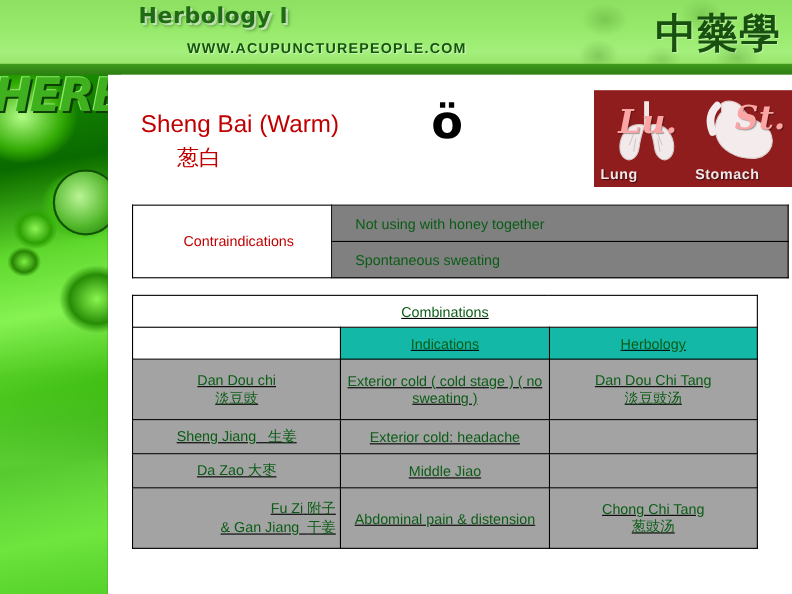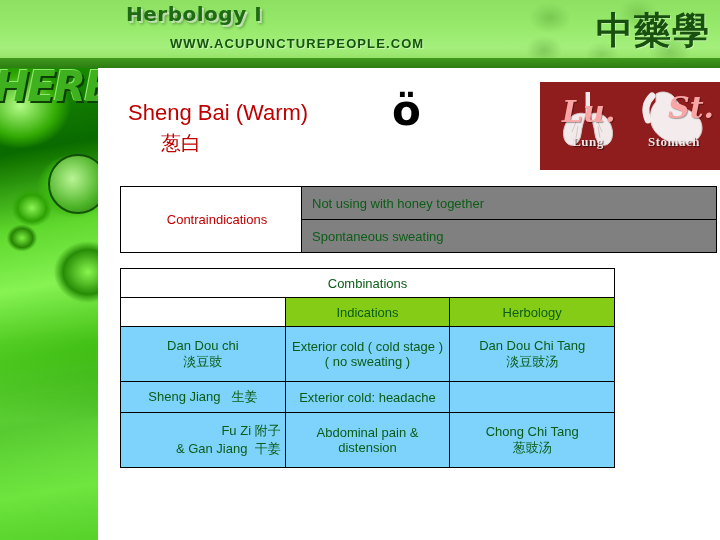--- a/index.html
+++ b/index.html
@@ -232,24 +232,24 @@
     position: absolute;
     font-family: "DejaVu Serif", serif;
     font-style: italic;
     font-weight: bold;
     font-size: 30px;
     color: #fca5a5;
     text-shadow: 1px 1px 1px rgba(0,0,0,.35);
   }
   .organ-caption {
     position: absolute;
-    bottom: 20px;
+    bottom: 4px;
     width: 84px;
-    text-align: center;
-    font-family: Liberation Serif, serif;
+    text-align: left;
+    font-family: Liberation Sans, sans-serif;
     font-weight: bold;
     font-size: 13px;
     letter-spacing: .5px;
     color: #f3e6e6;
     text-shadow: 1px 1px 1px rgba(0,0,0,.6);
   }
 
   
   table.grid {
     position: absolute;
@@ -257,52 +257,53 @@
     table-layout: fixed;
   }
   table.grid td {
     border: 1px solid #000000;
     font-family: "Liberation Sans", sans-serif;
     font-size: 13px;
     color: #0b5c16;
     text-align: center;
     vertical-align: middle;
     padding: 2px 4px;
-    background: #7dd3fc;
+    background: #a3a3a3;
   }
   table.grid td .cjk {
     font-family: "DejaVu Sans", sans-serif;
   }
 
   
   #tbl-contra {
     left: 10px;
     top: 118px;
     width: 597px;
   }
   #tbl-contra td.label {
     color: #c00000;
     background: #ffffff;
     font-size: 13px;
   }
   #tbl-contra td.val {
     background: #808080;
     color: #0b5c16;
     text-align: left;
-    padding-left: 10px;
+    padding-left: 21px;
   }
 
   
   #tbl-comb {
     left: 10px;
     top: 200px;
-    width: 495px;
+    width: 569px;
+    text-decoration: underline;
   }
   #tbl-comb td.head-green {
-    background: #84cc16;
+    background: #14b8a6;
     color: #0b5c16;
   }
   #tbl-comb td.head-white {
     background: #ffffff;
   }
 </style>
 </head>
 <body>
 
 <div id="slide">
@@ -390,20 +391,28 @@
 
       <tr>
         <td style="height:26px;">
           <span>Sheng Jiang</span>
           &nbsp;&nbsp;<span class="cjk">生姜</span>
         </td>
         <td>Exterior cold: headache</td>
         <td></td>
       </tr>
 
+      <tr>
+        <td style="height:26px;">
+          <span>Da Zao</span>
+          <span class="cjk">大枣</span>
+        </td>
+        <td>Middle Jiao</td>
+        <td></td>
+      </tr>
 
       <tr>
         <td style="height:50px; width:205px;text-align:right;">
           <span>Fu Zi</span>
           <span class="cjk">附子</span><br>
           <span>&amp; Gan Jiang</span>
           &nbsp;<span class="cjk">干姜</span>
         </td>
         <td style="width:225px;">Abdominal pain &amp; distension</td>
         <td>

